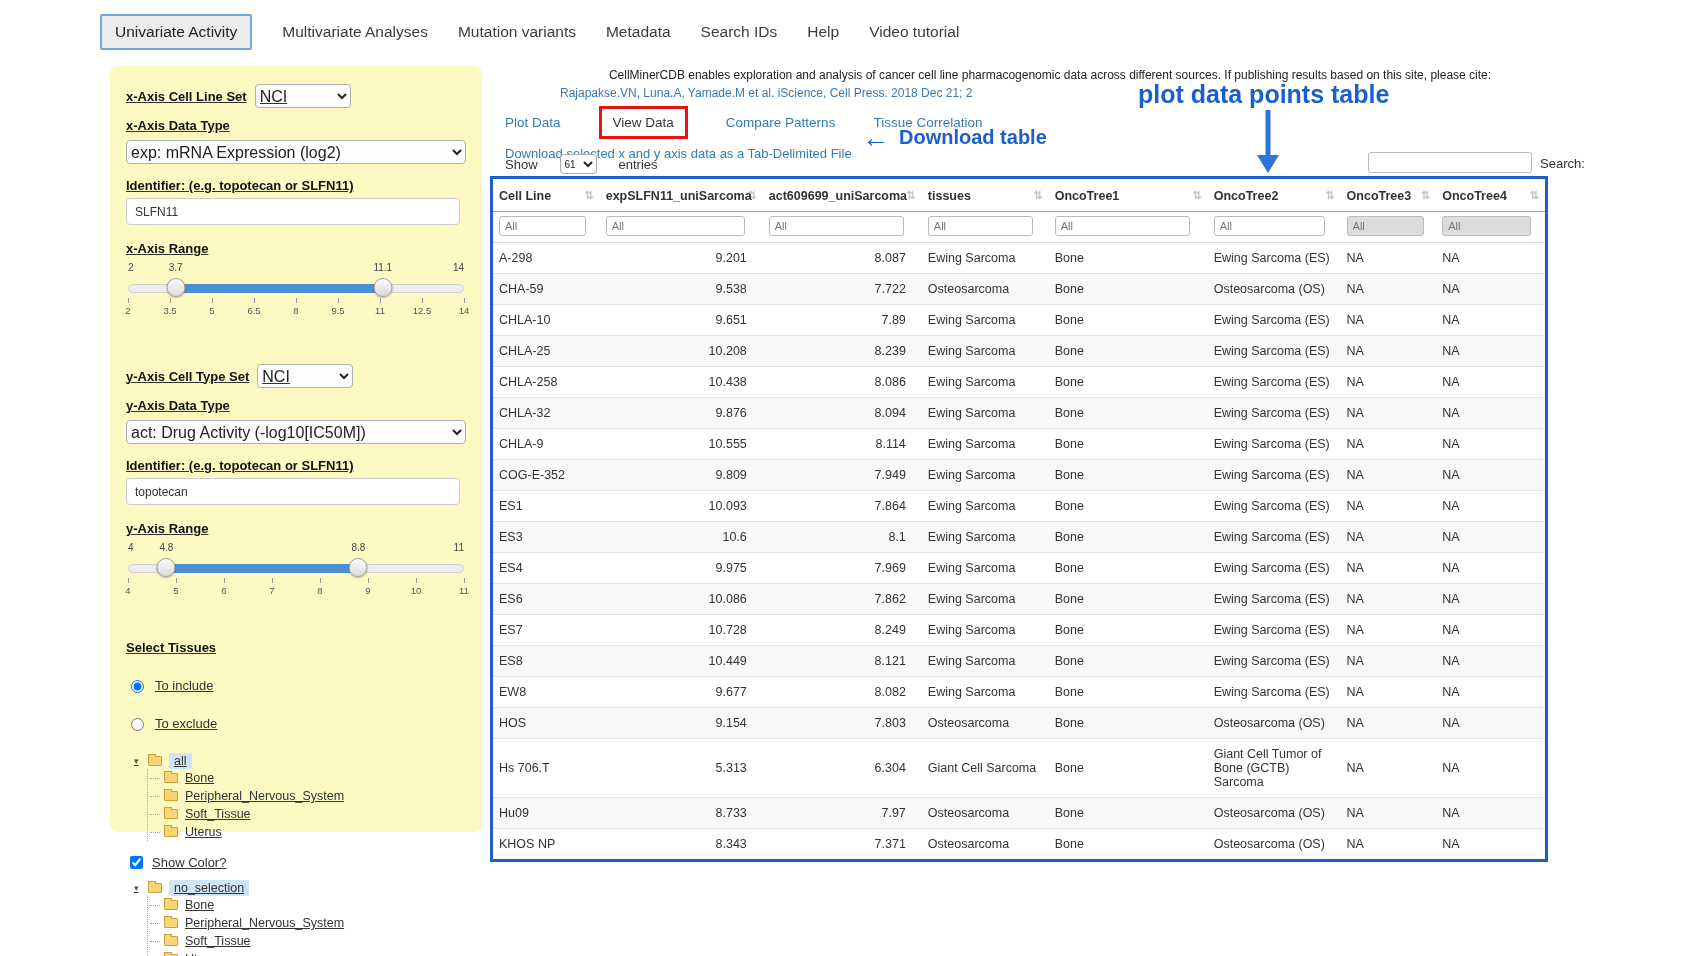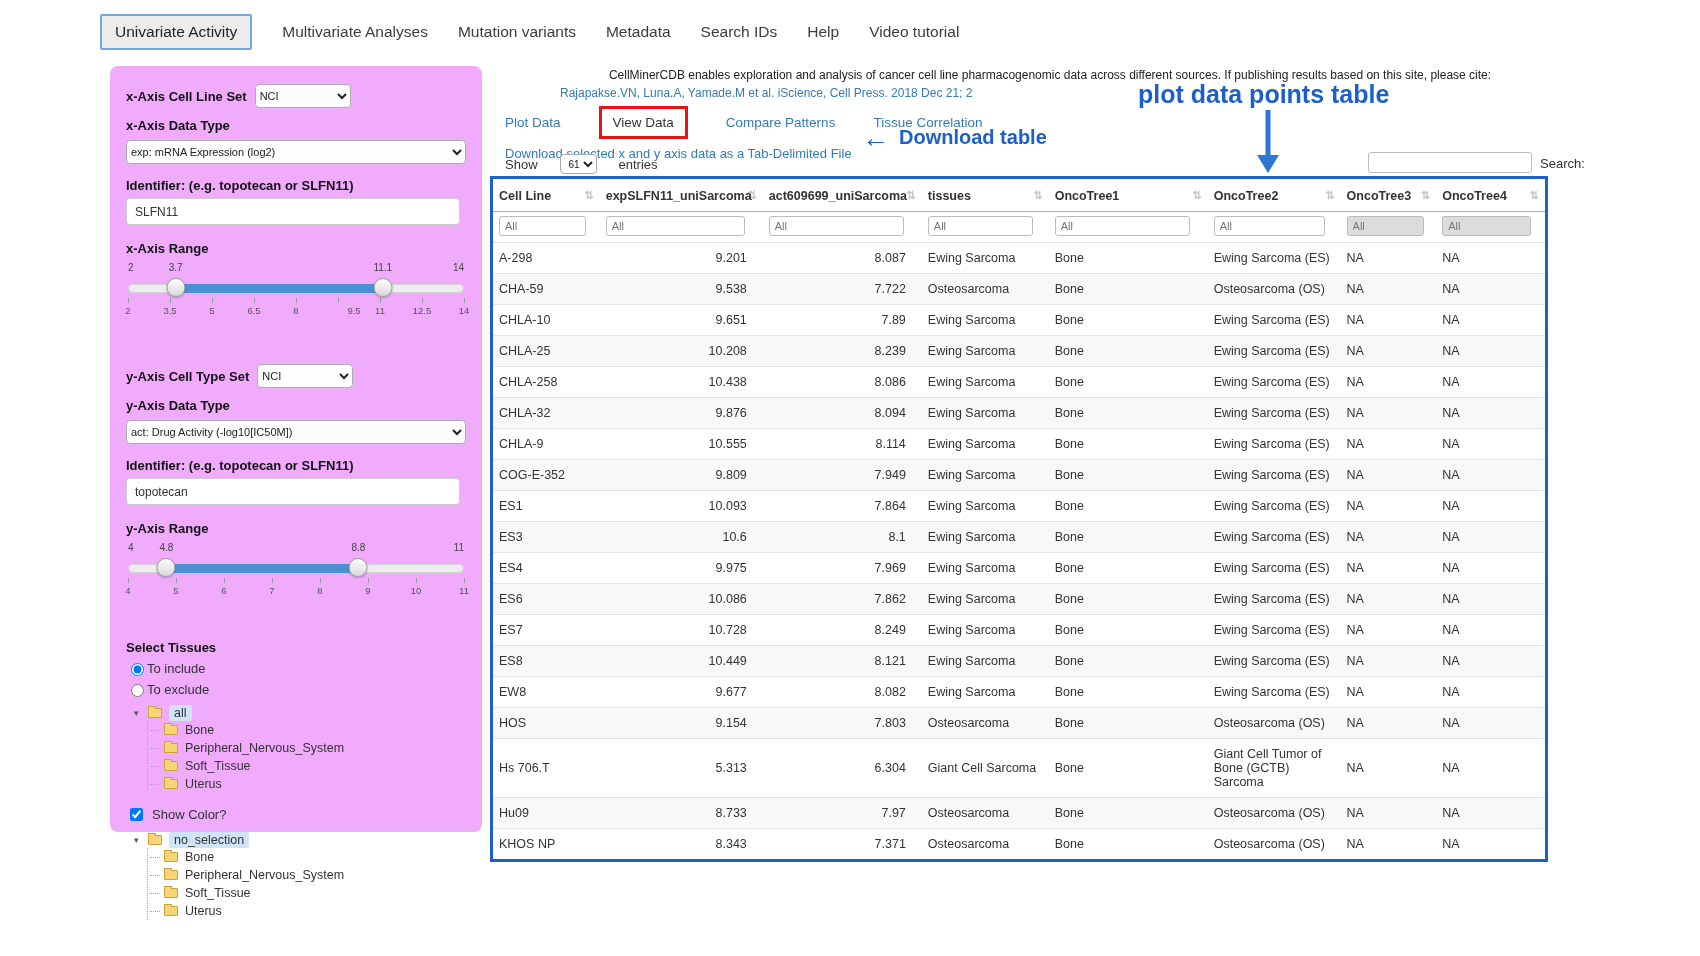--- a/index.html
+++ b/index.html
@@ -9,25 +9,25 @@
     background:#ffffff; color:#333;
     font-family:"Liberation Sans", sans-serif; font-size:13px;
   }
   
   .top-nav { position:absolute; left:100px; top:14px; display:flex; align-items:center; gap:30px;
              font-size:15.5px; color:#3c3c3c; }
   .nav-tab { padding:8px 0; cursor:pointer; white-space:nowrap; }
   .nav-tab.active { border:2px solid #72a9d9; background:#ececec; padding:7px 13px; border-radius:2px; color:#222; }
   
   .sidebar { position:absolute; left:110px; top:66px; width:372px; height:766px;
-             background:#f0abfc; border-radius:8px; padding:16px 16px; }
+             background:#fef9c3; border-radius:8px; padding:16px 16px;text-decoration:underline; }
   .fld-label { font-weight:bold; color:#111; font-size:13px; margin:10px 0 5px; }
   .inline-row { display:flex; align-items:center; gap:8px; margin:2px 0 6px; }
   .inline-row .fld-label { margin:0; }
-  select { font-family:"Liberation Sans",sans-serif; font-size:11px; height:24px;
+  select { font-family:"Liberation Sans",sans-serif; font-size:16px; height:24px;
            border:1px solid #adadad; border-radius:4px; background:#fdfdfd; color:#222; }
   .sel-small { width:96px; }
   .sel-wide  { width:340px; margin:2px 0 4px; }
   .txt-input { width:334px; height:27px; border:1px solid #ccc; border-radius:4px;
                padding:0 8px; font-size:12px; color:#333; background:#fff;
                font-family:"Liberation Sans",sans-serif; }
   
   .slider { position:relative; height:52px; margin:20px 2px 6px; }
   .sl-minmax { position:absolute; top:-14px; font-size:10px; color:#444; }
   .lab-min { left:0; } .lab-max { right:0; }
@@ -35,21 +35,21 @@
   .sl-track { position:absolute; left:0; right:0; top:8px; height:9px; background:#ededed;
               border:1px solid #d2d2d2; border-radius:5px; }
   .sl-fill  { position:absolute; top:8px; height:9px; background:#4a90d2; border-radius:3px; }
   .sl-handle{ position:absolute; top:2px; width:19px; height:19px; border-radius:50%;
               background:linear-gradient(#fdfdfd,#d9d9d9); border:1px solid #9f9f9f;
               transform:translateX(-50%); box-shadow:0 1px 2px rgba(0,0,0,.25); }
   .sl-ticks { position:absolute; left:0; right:0; top:20px; height:26px; }
   .tickmark { position:absolute; top:2px; width:1px; height:5px; background:#999; }
   .ticklabel{ position:absolute; top:9px; font-size:9.5px; color:#555; transform:translateX(-50%); }
   
-  .radio-row { display:flex; align-items:center; gap:0; margin:5px 0; font-size:13px; color:#333; }
+  .radio-row { display:flex; align-items:center; gap:8px; margin:22px 0; font-size:13px; color:#333; }
   .check-row { display:flex; align-items:center; gap:6px; margin:12px 0 6px; font-size:13px; color:#333; }
   .tree { margin:8px 0 4px 8px; font-size:12.5px; color:#333; }
   .tree-root { display:flex; align-items:center; gap:4px; }
   .tree-arrow { font-size:9px; color:#555; width:10px; }
   .tree-label.hl { background:#cfe4f7; padding:1px 5px; border-radius:2px; }
   .tree-children { margin-left:13px; border-left:1px dotted #aaa; padding-left:2px; }
   .tree-item { display:flex; align-items:center; gap:4px; padding:2px 0; }
   .conn { display:inline-block; width:10px; height:1px; border-top:1px dotted #aaa; }
   .folder { display:inline-block; width:14px; height:10px; background:#f7d576;
             border:1px solid #c9a23c; border-radius:1px; position:relative; margin-right:3px; flex:none; }
@@ -66,21 +66,21 @@
   .vtab.boxed { color:#333; border:3px solid #e81414; padding:6px 11px; }
   .download-link { position:absolute; left:505px; top:146px; color:#337ab7; font-size:13px; cursor:pointer; }
   .annot { color:#1b5fca; font-weight:bold; }
   .annot-download { position:absolute; left:862px; top:126px; font-size:20px; display:flex;
                     align-items:center; gap:10px; }
   .annot-download .arrow-glyph { font-size:27px; line-height:20px; }
   .annot-plot { position:absolute; left:1138px; top:80px; font-size:25px; }
   .annot-arrow-svg { position:absolute; left:1248px; top:110px; }
   .entries-bar { position:absolute; left:505px; top:154px; display:flex; align-items:center;
                  gap:22px; font-size:13px; color:#333; }
-  .sel-entries { width:37px; height:20px; font-size:10px;text-align:right; }
+  .sel-entries { width:37px; height:20px; font-size:10px; }
   .search-input { position:absolute; left:1368px; top:152px; width:164px; height:21px;
                   border:1px solid #bbb; border-radius:3px; background:#fff; padding:0 6px;
                   font-size:12px; font-family:"Liberation Sans",sans-serif; }
   .search-label { position:absolute; left:1540px; top:156px; font-size:13px; color:#333; }
   
   .table-wrap { position:absolute; left:490px; top:176px; width:1058px; border:3px solid #1e5fc9;
                 background:#fff; }
   table.data { width:100%; border-collapse:collapse; table-layout:fixed; font-size:12.5px; color:#333; }
   table.data th { text-align:left; font-weight:bold; padding:10px 6px 8px; white-space:nowrap;
                   border-bottom:1px solid #aaa; overflow:hidden; cursor:pointer; }
@@ -139,21 +139,21 @@
         <span class="ticklabel" style="left: 0%;">2</span>
         <span class="tickmark" style="left: 12.5%;"></span>
         <span class="ticklabel" style="left: 12.5%;">3.5</span>
         <span class="tickmark" style="left: 25%;"></span>
         <span class="ticklabel" style="left: 25%;">5</span>
         <span class="tickmark" style="left: 37.5%;"></span>
         <span class="ticklabel" style="left: 37.5%;">6.5</span>
         <span class="tickmark" style="left: 50%;"></span>
         <span class="ticklabel" style="left: 50%;">8</span>
         <span class="tickmark" style="left: 62.5%;"></span>
-        <span class="ticklabel" style="left: 62.5%; margin-left: 16px;">9.5</span>
+        <span class="ticklabel" style="left: 62.5%;">9.5</span>
         <span class="tickmark" style="left: 75%;"></span>
         <span class="ticklabel" style="left: 75%;">11</span>
         <span class="tickmark" style="left: 87.5%;"></span>
         <span class="ticklabel" style="left: 87.5%;">12.5</span>
         <span class="tickmark" style="left: 100%;"></span>
         <span class="ticklabel" style="left: 100%;">14</span>
       </div>
   </div>
 
   <div style="height:28px"></div>

